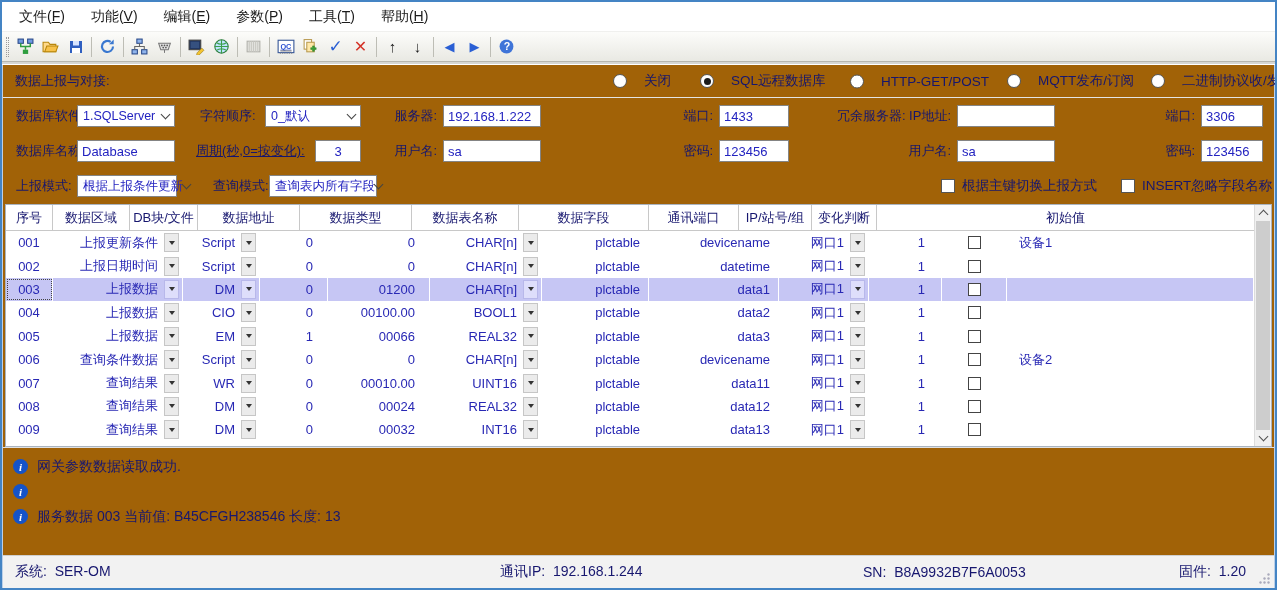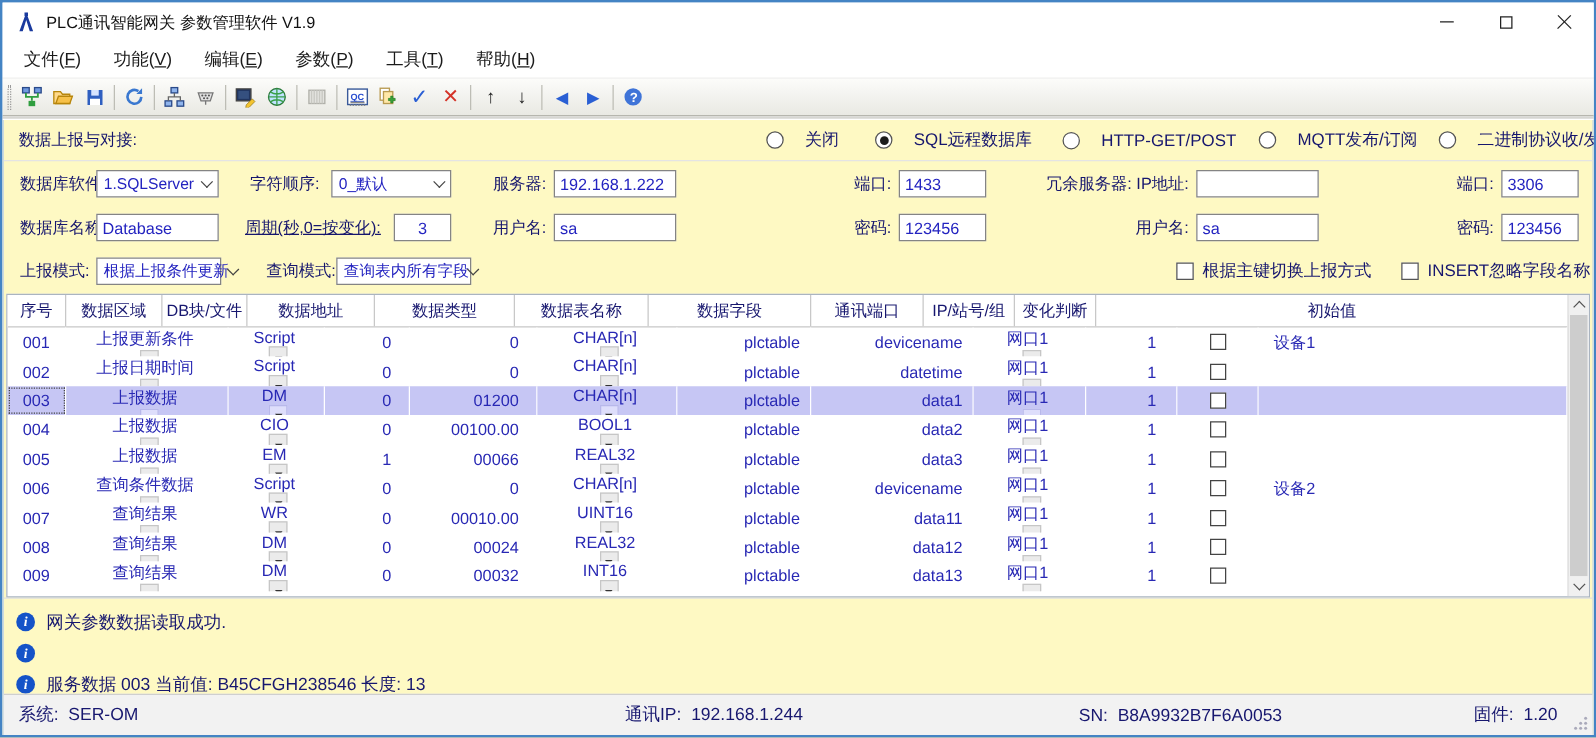--- a/index.html
+++ b/index.html
@@ -33,21 +33,21 @@
   .tool-btn { width:25px; height:25px; display:flex; align-items:center; justify-content:center; }
   .tool-sep { width:1px; height:20px; background:#bdbdb5; margin:0 3px; }
   .tool-glyph { font-size:16px; line-height:1; }
   .g-check { color:#2a5fd4; font-weight:bold; font-size:17px; }
   .g-x { color:#d43227; font-weight:bold; font-size:16px; }
   .g-arrow { color:#222; font-size:15px; }
   .g-nav { color:#2a5fd4; font-size:13px; }
   .band { height:3px; background:#d6d6d2; border-bottom:1px solid #ffffff; flex:0 0 auto; }
 
   
-  .content { flex:1; display:flex; flex-direction:column; border-left:1px solid #bcd0e8; border-right:1px solid #bcd0e8; background:#fef9c3; min-height:0; }
+  .content { flex:1; display:flex; flex-direction:column; border-left:1px solid #bcd0e8; border-right:1px solid #bcd0e8; background:#a16207; min-height:0; }
 
   
   .settings { flex:0 0 139px; position:relative; }
   .srow { position:relative; }
   .srow0 { height:33px; border-bottom:1px solid #e4e4e4; }
   .srow1 { height:36px; } .srow2 { height:34px; } .srow3 { height:36px;padding-left:28px; }
   .pos { position:absolute; top:50%; transform:translateY(-50%); white-space:nowrap; }
   .flabel { font-size:13px; color:#16166e; }
   .ta-r { text-align:right; }
   .finput { height:22px; border:1px solid #848484; background:#fff; color:#2323c0; font-size:13px;
@@ -72,21 +72,21 @@
         border-right:1px solid #c8c8c8; overflow:hidden; }
   .trow { display:flex; height:23.4px; }
   .cell { display:flex; align-items:center; font-size:13px; color:#2828b4; border-right:1px solid #fff; overflow:hidden; }
   .c-seq   { width:47px;  justify-content:center; }
   .c-ftype { width:130px; } .c-area { width:77px; } .c-db { width:68px; } .c-addr { width:102px; }
   .c-dtype { width:112px; } .c-tname { width:107px; } .c-dfield { width:130px; } .c-port { width:90px; }
   .c-station { width:73px; } .c-change { width:65px; justify-content:center; } .c-init { flex:1; padding-left:12px; }
   .num { justify-content:flex-end; padding-right:14px; }
   .pr8 { justify-content:flex-end; padding-right:8px; }
   .c-station { justify-content:flex-end; padding-right:16px; }
-  .dd-cell { justify-content:flex-start; padding-right:3px;flex-direction:column; }
+  .dd-cell { justify-content:flex-end; padding-right:3px; }
   .dd-btn { width:15px; height:19px; background:#ebebeb; border:1px solid #c6c6c6; display:flex;
             align-items:center; justify-content:center; margin-left:6px; flex:0 0 auto; }
   .dd-tri { width:0; height:0; border-left:3.5px solid transparent; border-right:3.5px solid transparent;
             border-top:4.5px solid #333; }
   .tcb { width:13px; height:13px; border:1px solid #444; background:#fff; }
   .trow.selected .cell { background:#c6c6f4; }
   .trow.selected .c-seq { outline:1px dotted #444; outline-offset:-2px; }
   .trow.selected .dd-btn { background:#dedefb; border-color:#b8b8ea; }
 
   
@@ -108,38 +108,20 @@
   
   .statusbar { flex:0 0 33px; background:#f2f2f2; border-top:1px solid #cfcfcf; position:relative; font-size:14px; color:#17176f; }
   .sb-item { position:absolute; top:50%; transform:translateY(-50%); white-space:nowrap; }
   .grip { position:absolute; right:3px; bottom:3px; }
 </style>
 </head>
 <body>
 
 <div class="window">
 
-  <div class="titlebar">
-    <svg class="app-icon" viewBox="0 0 18 18">
-      <path d="M9 1 L14.5 16 L11.8 16 L9 7 L6.2 16 L3.5 16 Z" fill="#1a3a9e"></path>
-      <rect x="7.6" y="1" width="2.8" height="2.8" fill="#1a3a9e"></rect>
-    </svg>
-    <span class="title-text">PLC通讯智能网关 参数管理软件 V1.9</span>
-    <div class="win-controls">
-      <div class="win-btn">
-          <span class="glyph-min"></span>
-        </div>
-      <div class="win-btn">
-          <span class="glyph-max"></span>
-        </div>
-      <div class="win-btn">
-          <span class="glyph-close"></span>
-        </div>
-    </div>
-  </div>
 
   <div class="menubar">
     <span class="menu-item"><span>文件(</span><span class="mn">F</span><span>)</span></span>
     <span class="menu-item"><span>功能(</span><span class="mn">V</span><span>)</span></span>
     <span class="menu-item"><span>编辑(</span><span class="mn">E</span><span>)</span></span>
     <span class="menu-item"><span>参数(</span><span class="mn">P</span><span>)</span></span>
     <span class="menu-item"><span>工具(</span><span class="mn">T</span><span>)</span></span>
     <span class="menu-item"><span>帮助(</span><span class="mn">H</span><span>)</span></span>
   </div>
 

